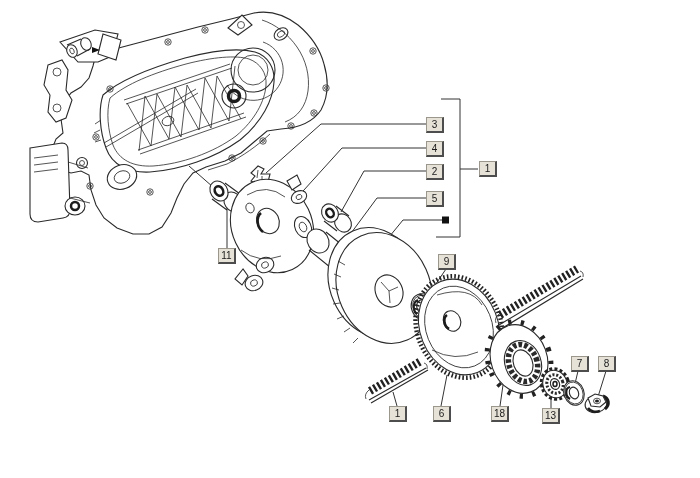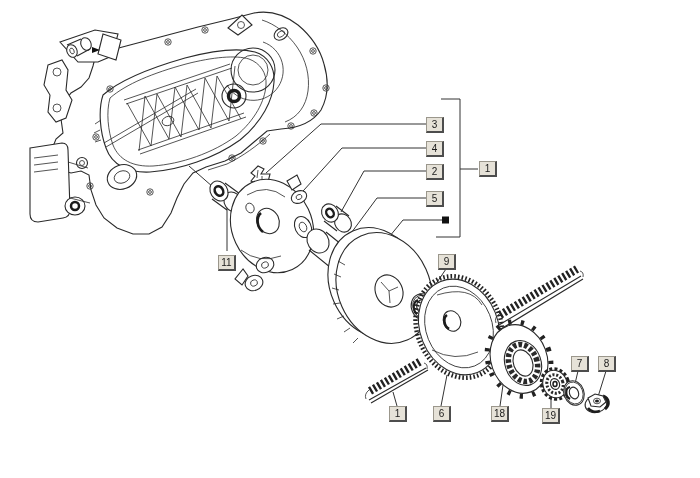--- a/index.html
+++ b/index.html
@@ -270,17 +270,17 @@
 <div class="callout" style="left:479px;top:161px">1</div>
 <div class="callout" style="left:426px;top:164px">2</div>
 <div class="callout" style="left:426px;top:117px">3</div>
 <div class="callout" style="left:426px;top:141px">4</div>
 <div class="callout" style="left:426px;top:191px">5</div>
 <div class="callout" style="left:433px;top:406px">6</div>
 <div class="callout" style="left:571px;top:356px">7</div>
 <div class="callout" style="left:598px;top:356px">8</div>
 <div class="callout" style="left:438px;top:254px">9</div>
 <div class="callout" style="left:389px;top:406px">1</div>
-<div class="callout" style="left:218px;top:255px">11</div>
-<div class="callout" style="left:542px;top:408px">19</div>
+<div class="callout" style="left:218px;top:248px">11</div>
+<div class="callout" style="left:542px;top:408px">13</div>
 <div class="callout" style="left:491px;top:406px">18</div>
 
 </div>
 
 </body></html>

